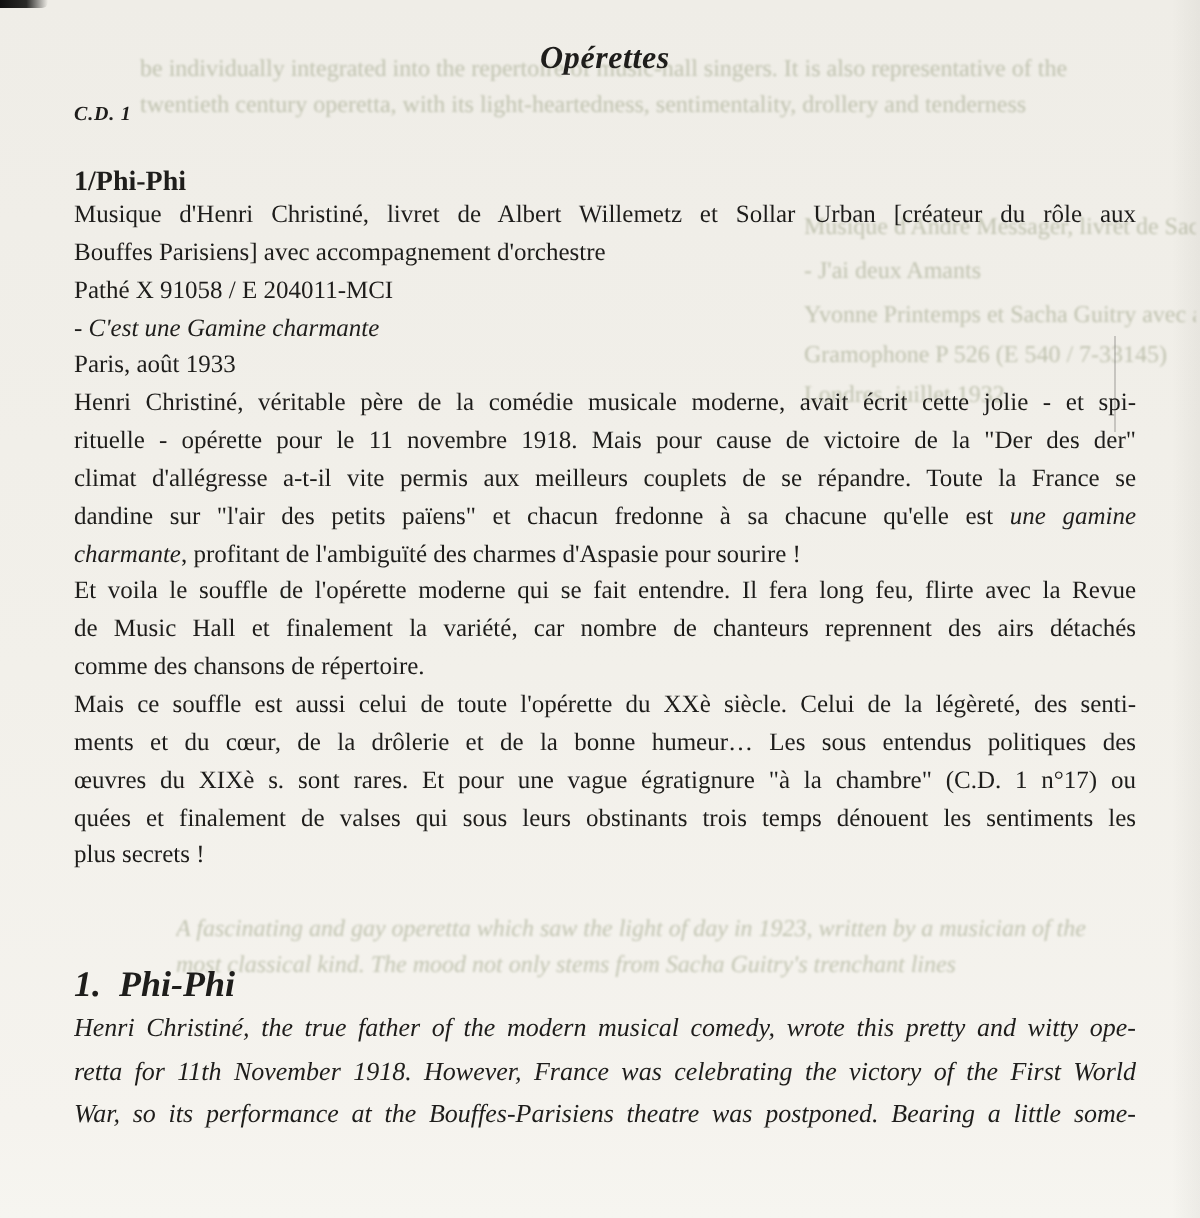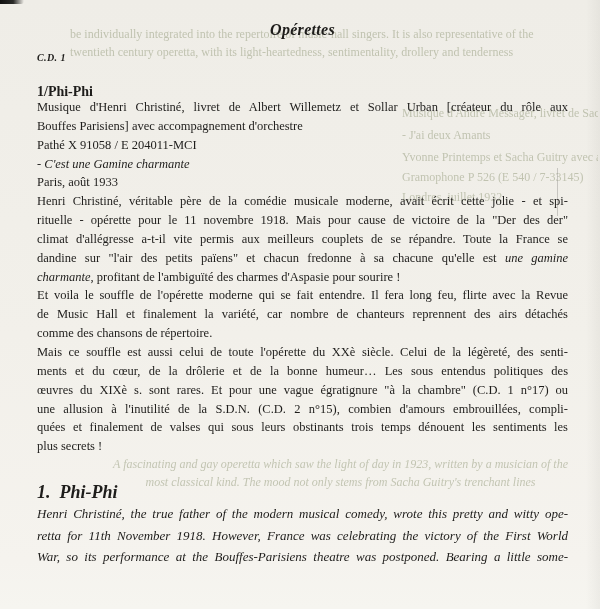--- a/index.html
+++ b/index.html
@@ -60,21 +60,21 @@
     font-size:14px; font-weight:bold;
   }
   .fr-block { position:absolute; top:98px; left:0; width:100%; }
   .tl {
     height:18.85px; line-height:18.85px;
     font-size:12.5px;
     overflow:hidden;
     text-align:justify; text-align-last:justify;
   }
   .tl.l { text-align-last:left; }
-  .it { font-style:italic;text-align:center; }
+  .it { font-style:italic; }
   .h-eng {
     position:absolute; top:482px; left:0;
     font-size:18px; font-weight:bold; font-style:italic;
     white-space:pre;
   }
   .en-block { position:absolute; top:503px; left:0; width:100%; }
   .el {
     height:21.7px; line-height:21.7px;
     font-size:13px; font-style:italic;
     overflow:hidden;
@@ -124,21 +124,20 @@
       <div class="tl"><span>dandine sur "l'air des petits païens" et chacun fredonne à sa chacune qu'elle est </span><span class="it">une gamine</span></div>
       <div class="tl l"><span class="it">charmante</span><span>, profitant de l'ambiguïté des charmes d'Aspasie pour sourire !</span></div>
 
       <div class="tl">Et voila le souffle de l'opérette moderne qui se fait entendre. Il fera long feu, flirte avec la Revue</div>
       <div class="tl">de Music Hall et finalement la variété, car nombre de chanteurs reprennent des airs détachés</div>
       <div class="tl l">comme des chansons de répertoire.</div>
 
       <div class="tl">Mais ce souffle est aussi celui de toute l'opérette du XXè siècle. Celui de la légèreté, des senti-</div>
       <div class="tl">ments et du cœur, de la drôlerie et de la bonne humeur… Les sous entendus politiques des</div>
       <div class="tl">œuvres du XIXè s. sont rares. Et pour une vague égratignure "à la chambre" (C.D. 1 n°17) ou</div>
-      <div class="tl">une allusion à l'inutilité de la S.D.N. (C.D. 2 n°15), combien d'amours embrouillées, compli-</div>
       <div class="tl">quées et finalement de valses qui sous leurs obstinants trois temps dénouent les sentiments les</div>
       <div class="tl l">plus secrets !</div>
     </div>
 
     <div class="h-eng">1.  Phi-Phi</div>
 
     <div class="en-block">
       <div class="el">Henri Christiné, the true father of the modern musical comedy, wrote this pretty and witty ope-</div>
       <div class="el">retta for 11th November 1918.  However, France was celebrating the victory of the First World</div>
       <div class="el">War, so its performance at the Bouffes-Parisiens theatre was postponed.  Bearing a little some-</div>

